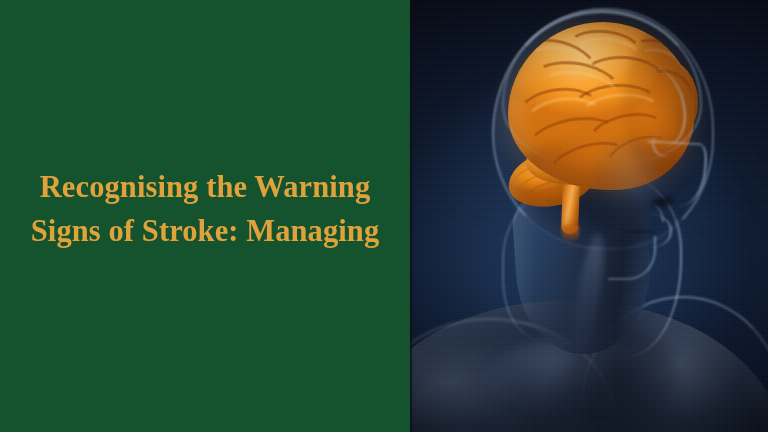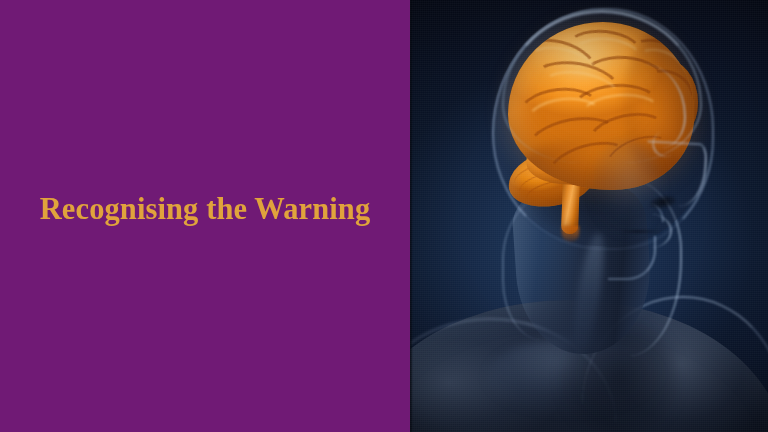--- a/index.html
+++ b/index.html
@@ -20,21 +20,21 @@
     background: #05091a;
   }
 
   
   .text-panel {
     position: absolute;
     left: 0;
     top: 0;
     width: 410px;
     height: 432px;
-    background: #701a75;
+    background: #14532d;
     display: flex;
     align-items: center;
     justify-content: center;
     z-index: 5;
   }
   .title {
     width: 392px;
     text-align: center;
     font-family: "Liberation Serif", "DejaVu Serif", serif;
     font-weight: bold;
@@ -521,20 +521,21 @@
   }
 </style>
 </head>
 <body>
 
 <div class="banner">
 
   <div class="text-panel">
     <h1 class="title">
       <span class="tline">Recognising the Warning</span>
+      <span class="tline">Signs of Stroke: Managing</span>
     </h1>
   </div>
 
   <div class="image-panel">
     <div class="panel-seam"></div>
 
     <div class="figure">
 
       <div class="shoulders"></div>
       <div class="clavicle"></div>

